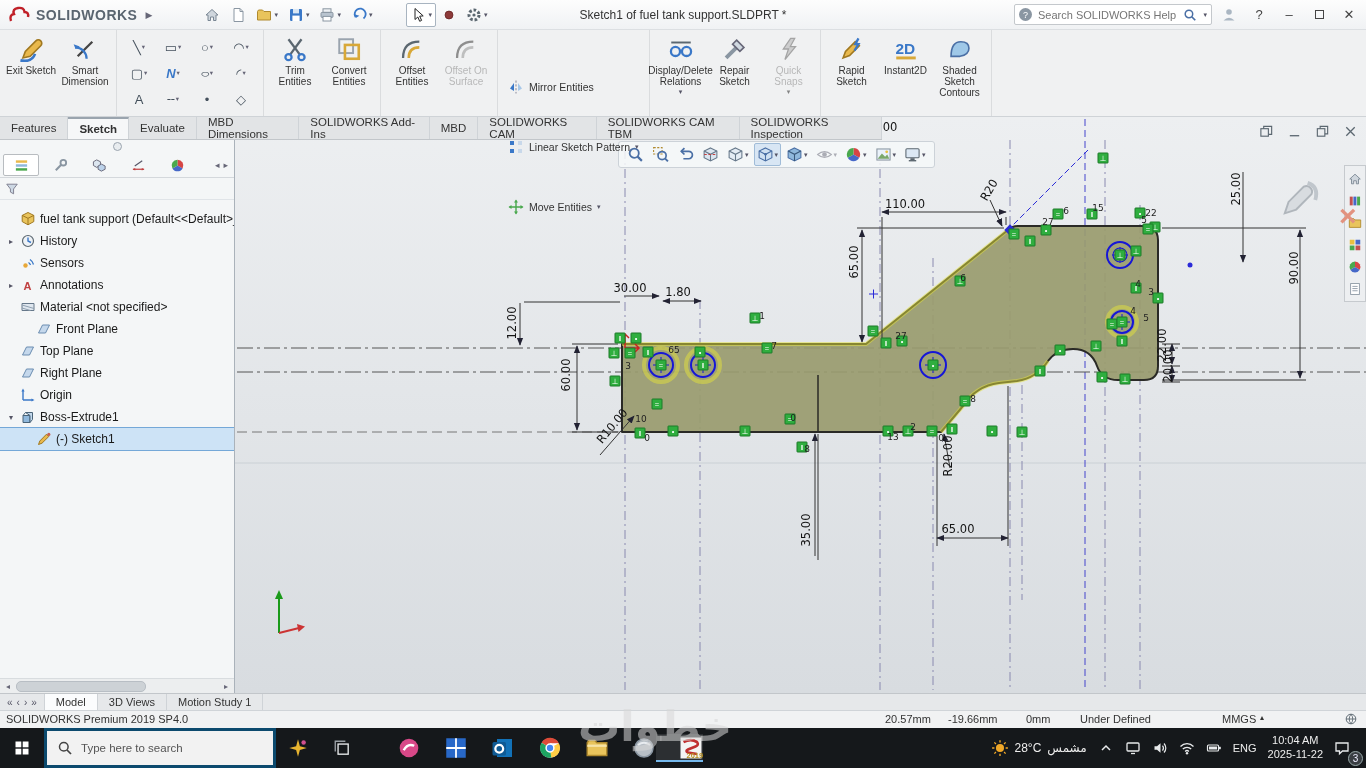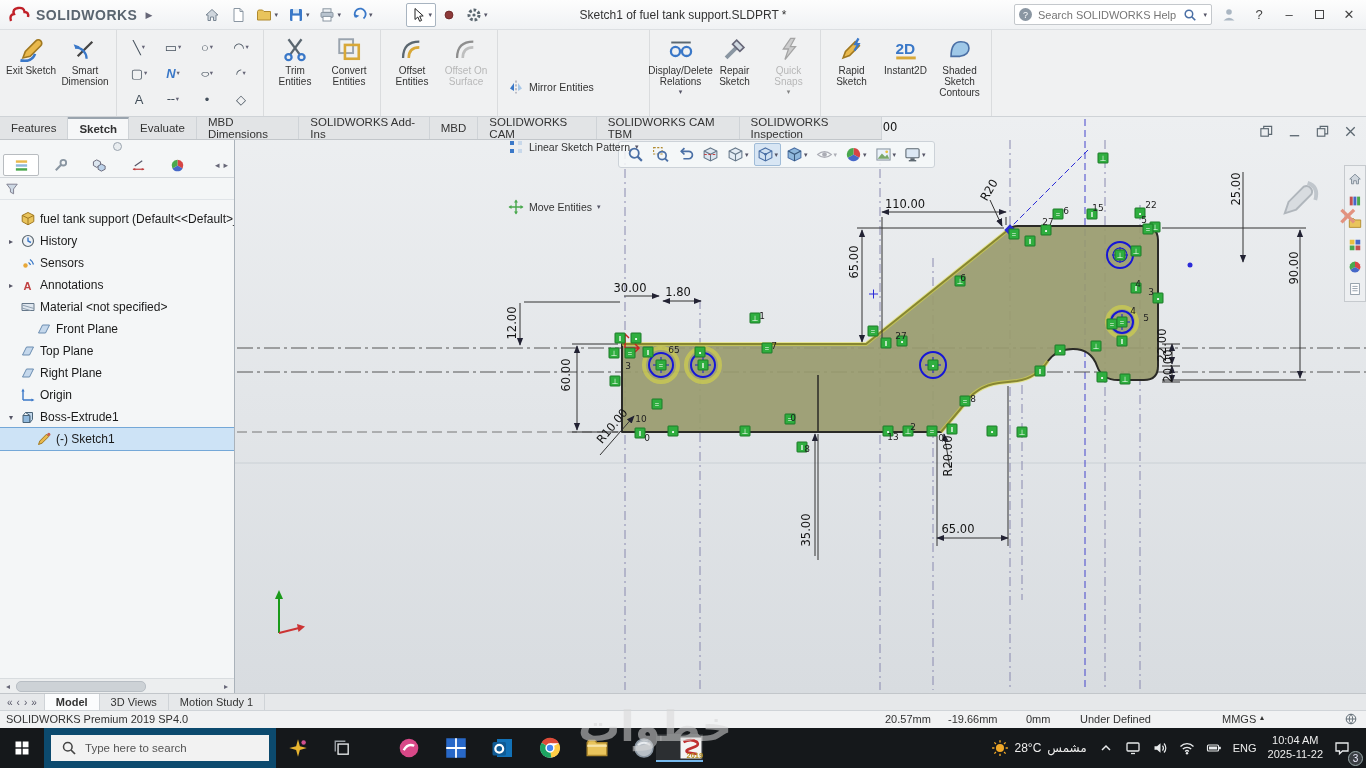--- a/index.html
+++ b/index.html
@@ -100,34 +100,34 @@
   .lp-hscroll{height:15px;background:#eceeef;border-top:1px solid #d8dcdf;display:flex;align-items:center;padding:0 2px;gap:2px;}
   .hs-arrow{font-size:8px;color:#667;width:12px;text-align:center;}
   .hs-track{flex:1;height:11px;position:relative;}
   .hs-thumb{position:absolute;left:0;top:0;width:130px;height:11px;background:#cdd2d6;border-radius:5px;border:1px solid #b8bec4;}
 
   
   .modeltabs{position:absolute;left:0;top:693px;width:1366px;height:17px;background:#e6e8ea;
     border-top:1px solid #c2c6ca;display:flex;align-items:stretch;font-size:11px;z-index:30;}
   .mt-arrows{display:flex;align-items:center;gap:4px;padding:0 7px;color:#556;font-size:10px;border-right:1px solid #cfd3d7;}
   .mtab{padding:0 11px;display:flex;align-items:center;color:#333;border-right:1px solid #cfd3d7;}
-  .mtab.on{background:#fbfcfd;font-weight:bold;}
+  .mtab.on{background:#fbfcfd;font-weight:normal;}
 
   
   .statusbar{position:absolute;left:0;top:710px;width:1366px;height:18px;background:#f1f2f3;
     border-top:1px solid #d0d4d8;font-size:11px;color:#333;z-index:30;}
   .sb-left{position:absolute;left:6px;top:2px;}
   .sb-abs{position:absolute;top:2px;}
 
   
   .taskbar{position:absolute;left:0;top:728px;width:1366px;height:40px;background:#15181b;
     display:flex;align-items:center;color:#eee;z-index:40;}
   .tbtn{width:44px;height:40px;display:flex;align-items:center;justify-content:center;}
   .tsearch{width:232px;height:40px;background:#f2f2f2;display:flex;align-items:center;gap:8px;
-    padding:0 10px;border:7px solid #0c4a6e;}
+    padding:0 10px;border:3px solid #0c4a6e;}
   .tsearch-txt{color:#555;font-size:11.5px;}
   .tbapps{display:flex;align-items:stretch;margin-left:10px;}
   .tapp{width:47px;height:28px;display:flex;align-items:center;justify-content:flex-end;position:relative;}
   .tapp .aic{width:24px;height:24px;}
   .tapp.on{background:rgba(255,255,255,.10);box-shadow:inset 0 -2px 0 #76b9ed;}
   .ttray{margin-left:auto;display:flex;align-items:center;gap:11px;padding-right:16px;}
   .tweather{display:flex;align-items:center;gap:6px;}
   .twtemp{font-size:12px;}
   .twar{font-size:12px;font-family:"DejaVu Sans",sans-serif;}
   .tico{width:16px;height:16px;display:inline-block;}
@@ -629,21 +629,21 @@
         <div class="rmk" style="left:913px;top:112px">=</div>
         <div class="rmk" style="left:887px;top:224px">‖</div>
         <div class="rmk" style="left:867px;top:260px">•</div>
         <div class="rmk" style="left:890px;top:262px">⊥</div>
         <div class="rmk" style="left:426px;top:248px">=</div>
         <div class="rmk" style="left:468px;top:248px">‖</div>
         <div class="rmk" style="left:698px;top:248px">•</div>
         <div class="rmk" style="left:885px;top:138px">⊥</div>
         <div class="rmk" style="left:887px;top:205px">=</div>
         <div class="rnum" style="left:813px;top:105px">27</div>
-        <div class="rnum" style="left:916px;top:88px">22</div>
+        <div class="rnum" style="left:916px;top:96px">22</div>
         <div class="rnum" style="left:863px;top:91px">15</div>
         <div class="rnum" style="left:909px;top:103px">5</div>
         <div class="rnum" style="left:728px;top:161px">6</div>
         <div class="rnum" style="left:666px;top:219px">27</div>
         <div class="rnum" style="left:527px;top:199px">1</div>
         <div class="rnum" style="left:539px;top:229px">7</div>
         <div class="rnum" style="left:439px;top:233px">65</div>
         <div class="rnum" style="left:393px;top:249px">3</div>
         <div class="rnum" style="left:412px;top:321px">0</div>
         <div class="rnum" style="left:558px;top:301px">0</div>

